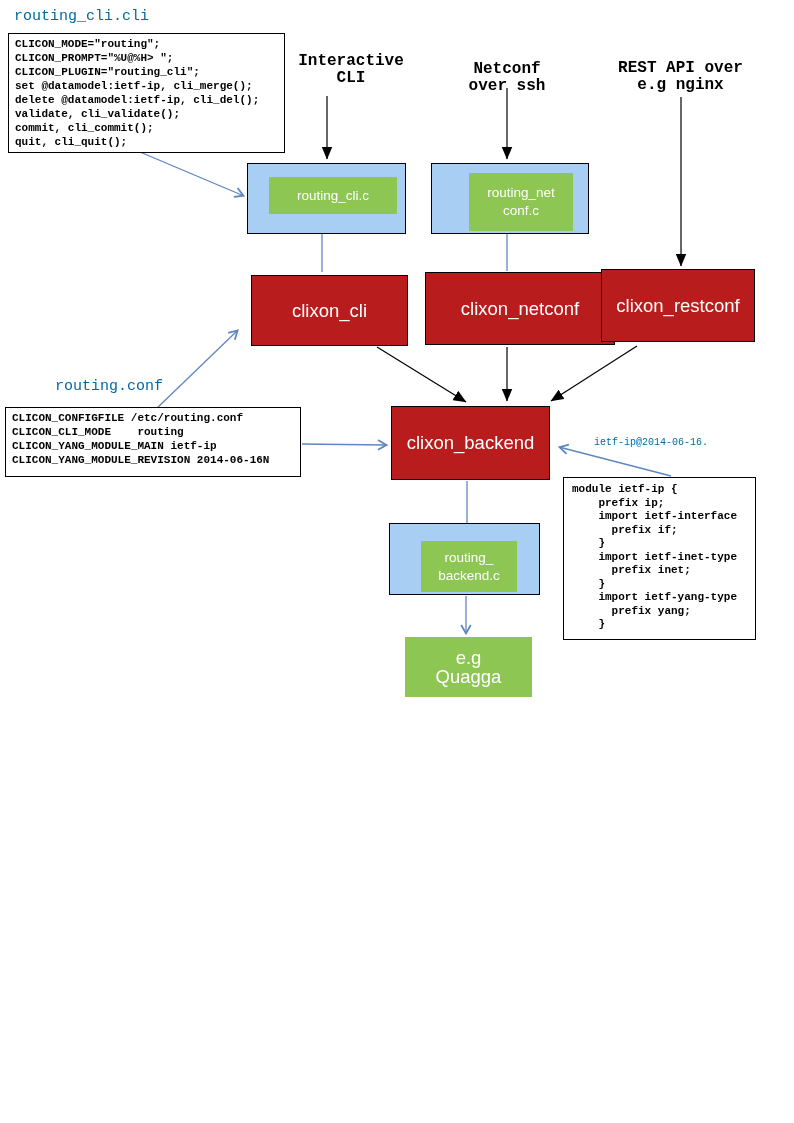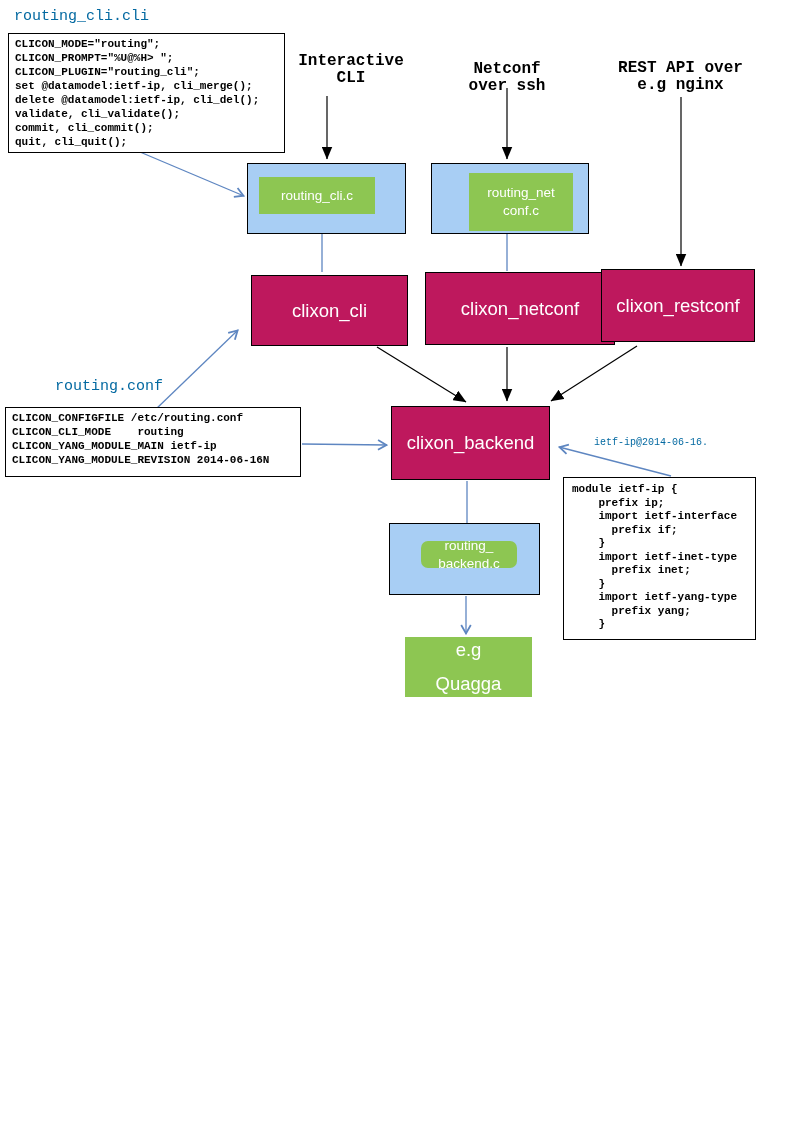--- a/index.html
+++ b/index.html
@@ -19,52 +19,52 @@
     font-weight:bold; font-size:11px; line-height:14px; color:#000;
     white-space:pre; margin:0; border:1.5px solid #000; background:#fff;
     padding:3px 6px; overflow:hidden;
   }
   .caption {
     font-family:"Liberation Mono","DejaVu Sans Mono",monospace;
     font-weight:bold; font-size:16px; line-height:17px; color:#000;
     white-space:pre; text-align:center;
   }
   .bluebox {
-    background:#be185d; border:1.5px solid #000; color:#fff;
+    background:#b91c1c; border:1.5px solid #000; color:#fff;
     display:flex; align-items:center; justify-content:center;
     font-size:18.5px; white-space:pre; text-align:center;
   }
   .lightbox { background:#A8CEF4; border:1.5px solid #000; }
   .greenbox {
     background:#8DC652; color:#fff; display:flex; align-items:center;
     justify-content:center; font-size:13.5px; line-height:18px;
     white-space:pre; text-align:center;
   }
-  .greenbox.big { font-size:18.5px; line-height:34px; }
+  .greenbox.big { font-size:18.5px; line-height:19px; }
 
   
   .t1  { left:14px;  top:8px; }
   .cb1 { left:8px;   top:33px;  width:277px; height:120px; }
   .cap-cli  { left:295px; top:53px;  width:112px; }
   .cap-net  { left:448px; top:61px;  width:118px; }
   .cap-rest { left:613px; top:60px;  width:135px; }
   .lb1 { left:247px; top:163px; width:159px; height:71px; }
-  .g1  { left:259px; top:177px; width:116px; height:37px; }
+  .g1  { left:269px; top:177px; width:128px; height:37px; }
   .lb2 { left:431px; top:163px; width:158px; height:71px; }
   .g2  { left:469px; top:173px; width:104px; height:58px; }
   .bb-cli  { left:251px; top:275px; width:157px; height:71px; }
   .bb-net  { left:425px; top:272px; width:190px; height:73px; }
   .bb-rest { left:601px; top:269px; width:154px; height:73px; }
   .bb-back { left:391px; top:406px; width:159px; height:74px; }
   .t2  { left:10px;  top:378px;margin-left:45px; }
   .cb2 { left:5px;   top:407px; width:296px; height:70px; }
   .lab-ietf { left:594px; top:437px; font-size:10px; }
   .cb3 { left:563px; top:477px; width:193px; height:163px; line-height:13.5px; padding:5px 0 16px 8px; }
   .lb3 { left:389px; top:523px; width:151px; height:72px; }
-  .g3  { left:421px; top:541px; width:96px;  height:27px;border-radius:7px; }
+  .g3  { left:421px; top:541px; width:96px;  height:51px; }
   .gq  { left:405px; top:637px; width:127px; height:60px; }
 </style>
 </head>
 <body>
 
 <div class="page">
 
   <svg class="connectors" viewBox="0 0 794 1123" xmlns="http://www.w3.org/2000/svg">
     <defs>
       <marker id="mBlack" viewBox="0 0 12 10" markerWidth="13" markerHeight="11" refX="11.5" refY="5" orient="auto" markerUnits="userSpaceOnUse">

